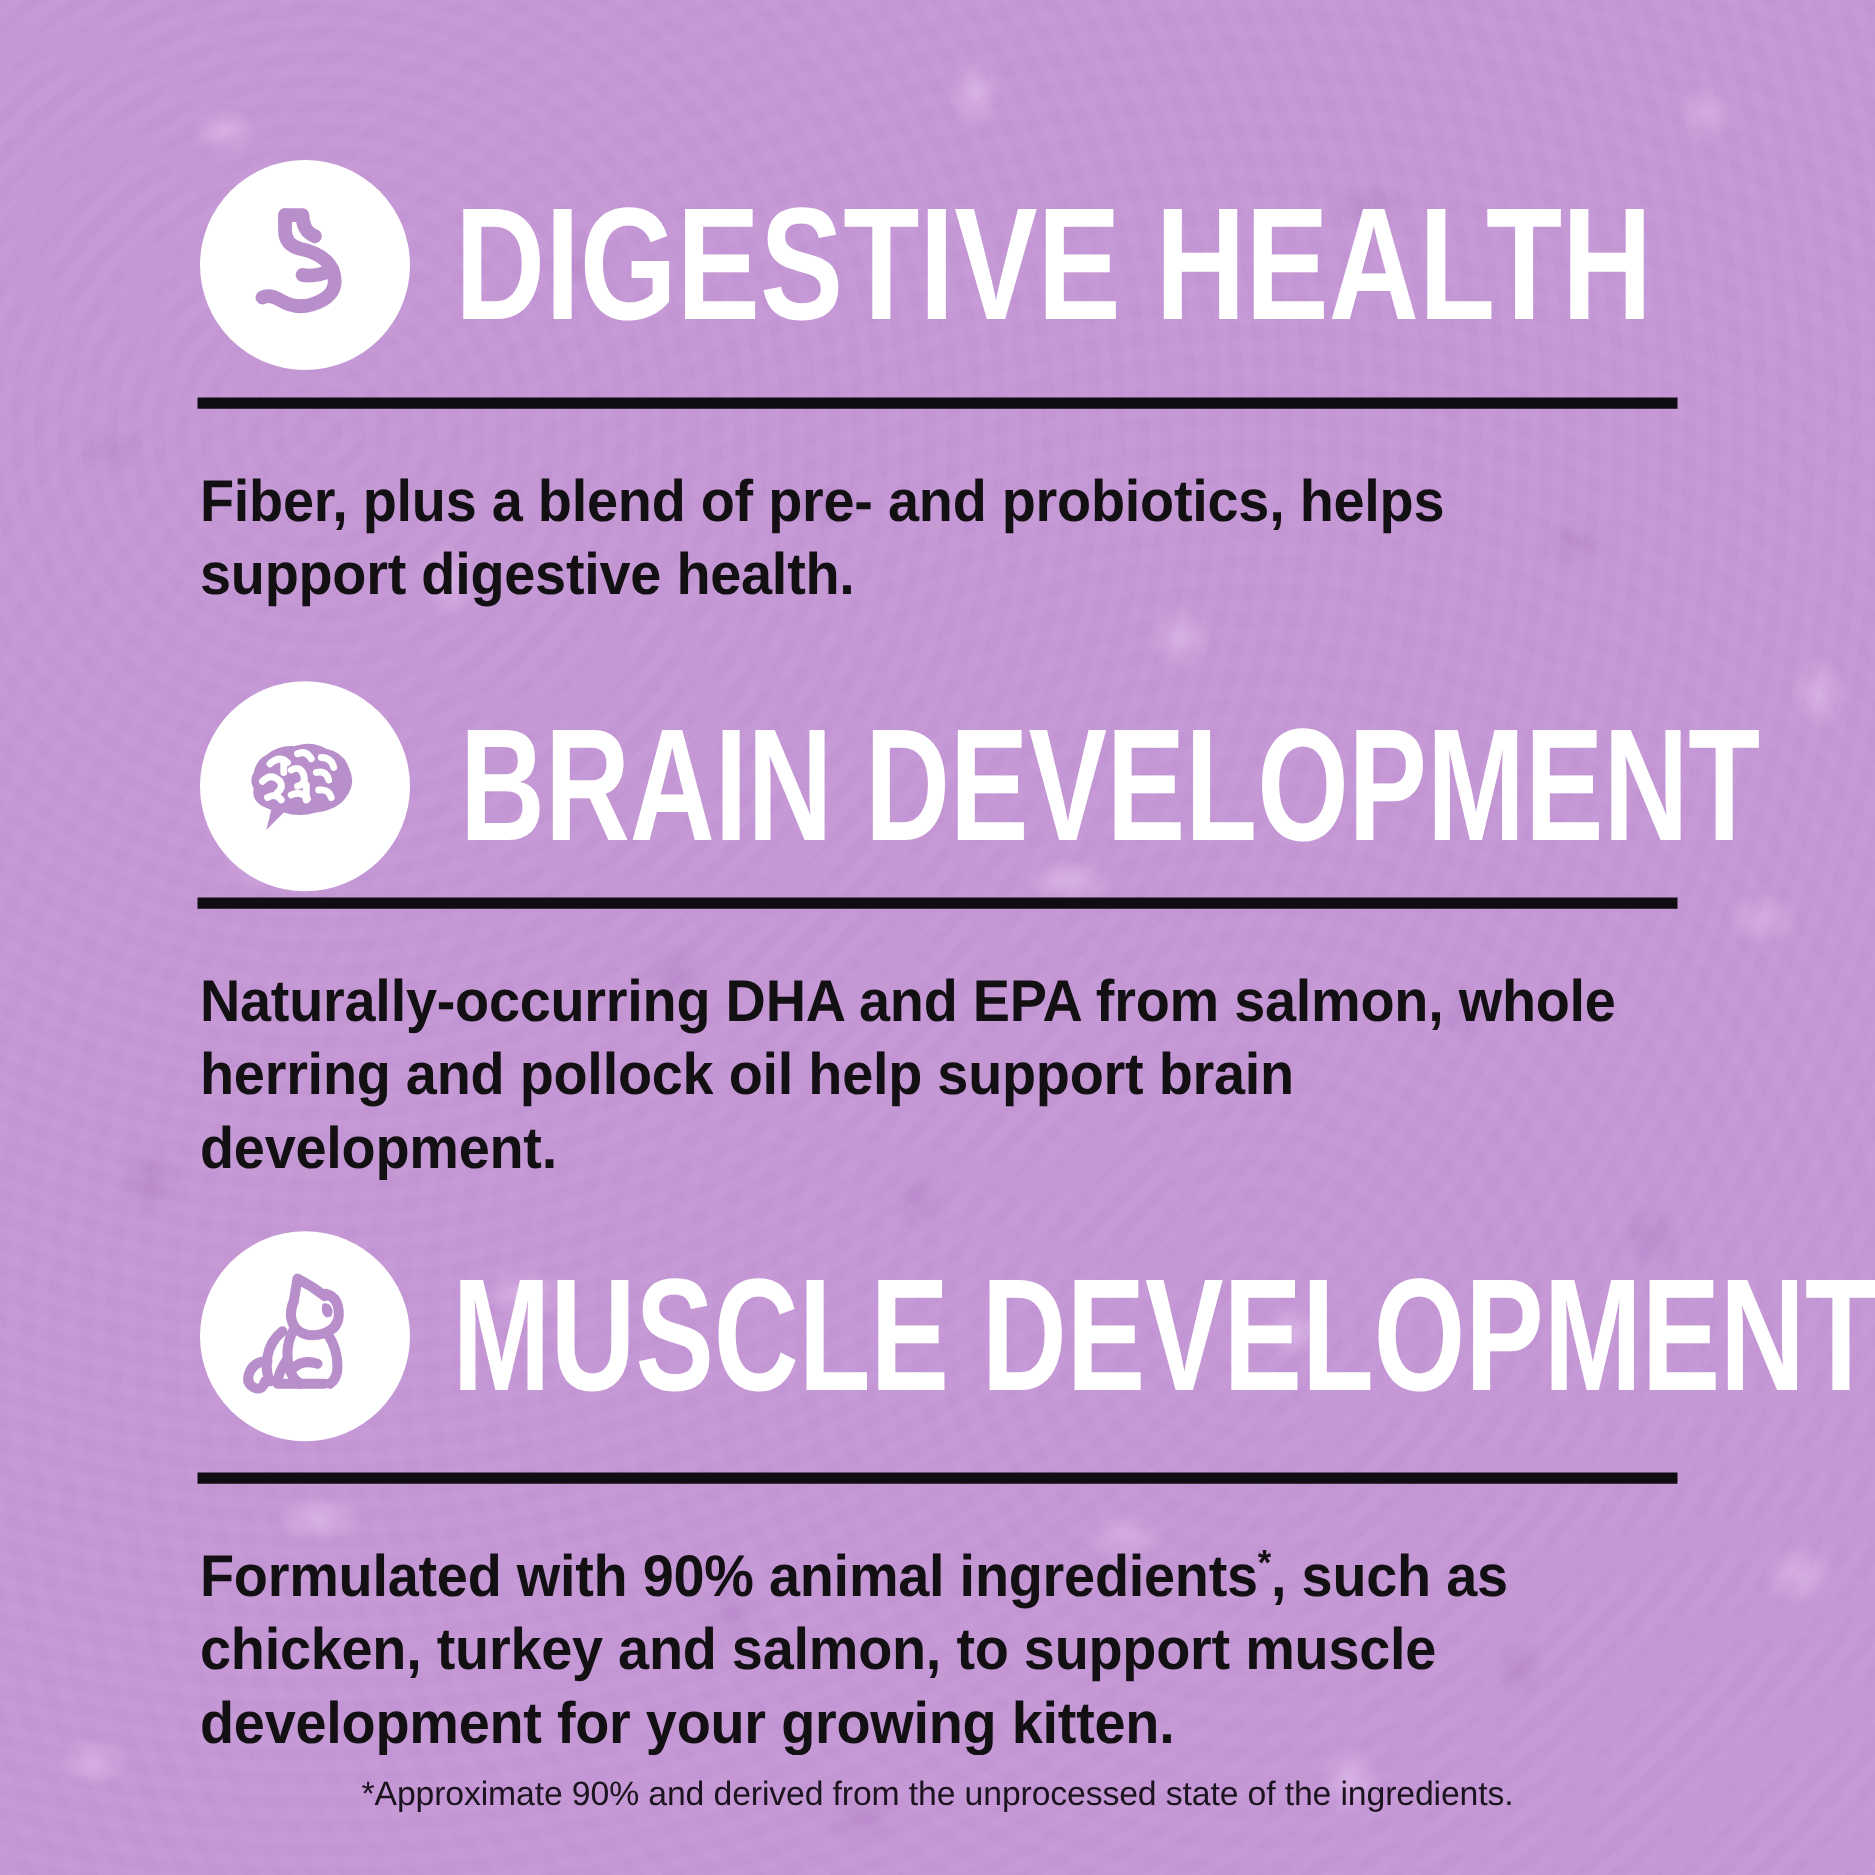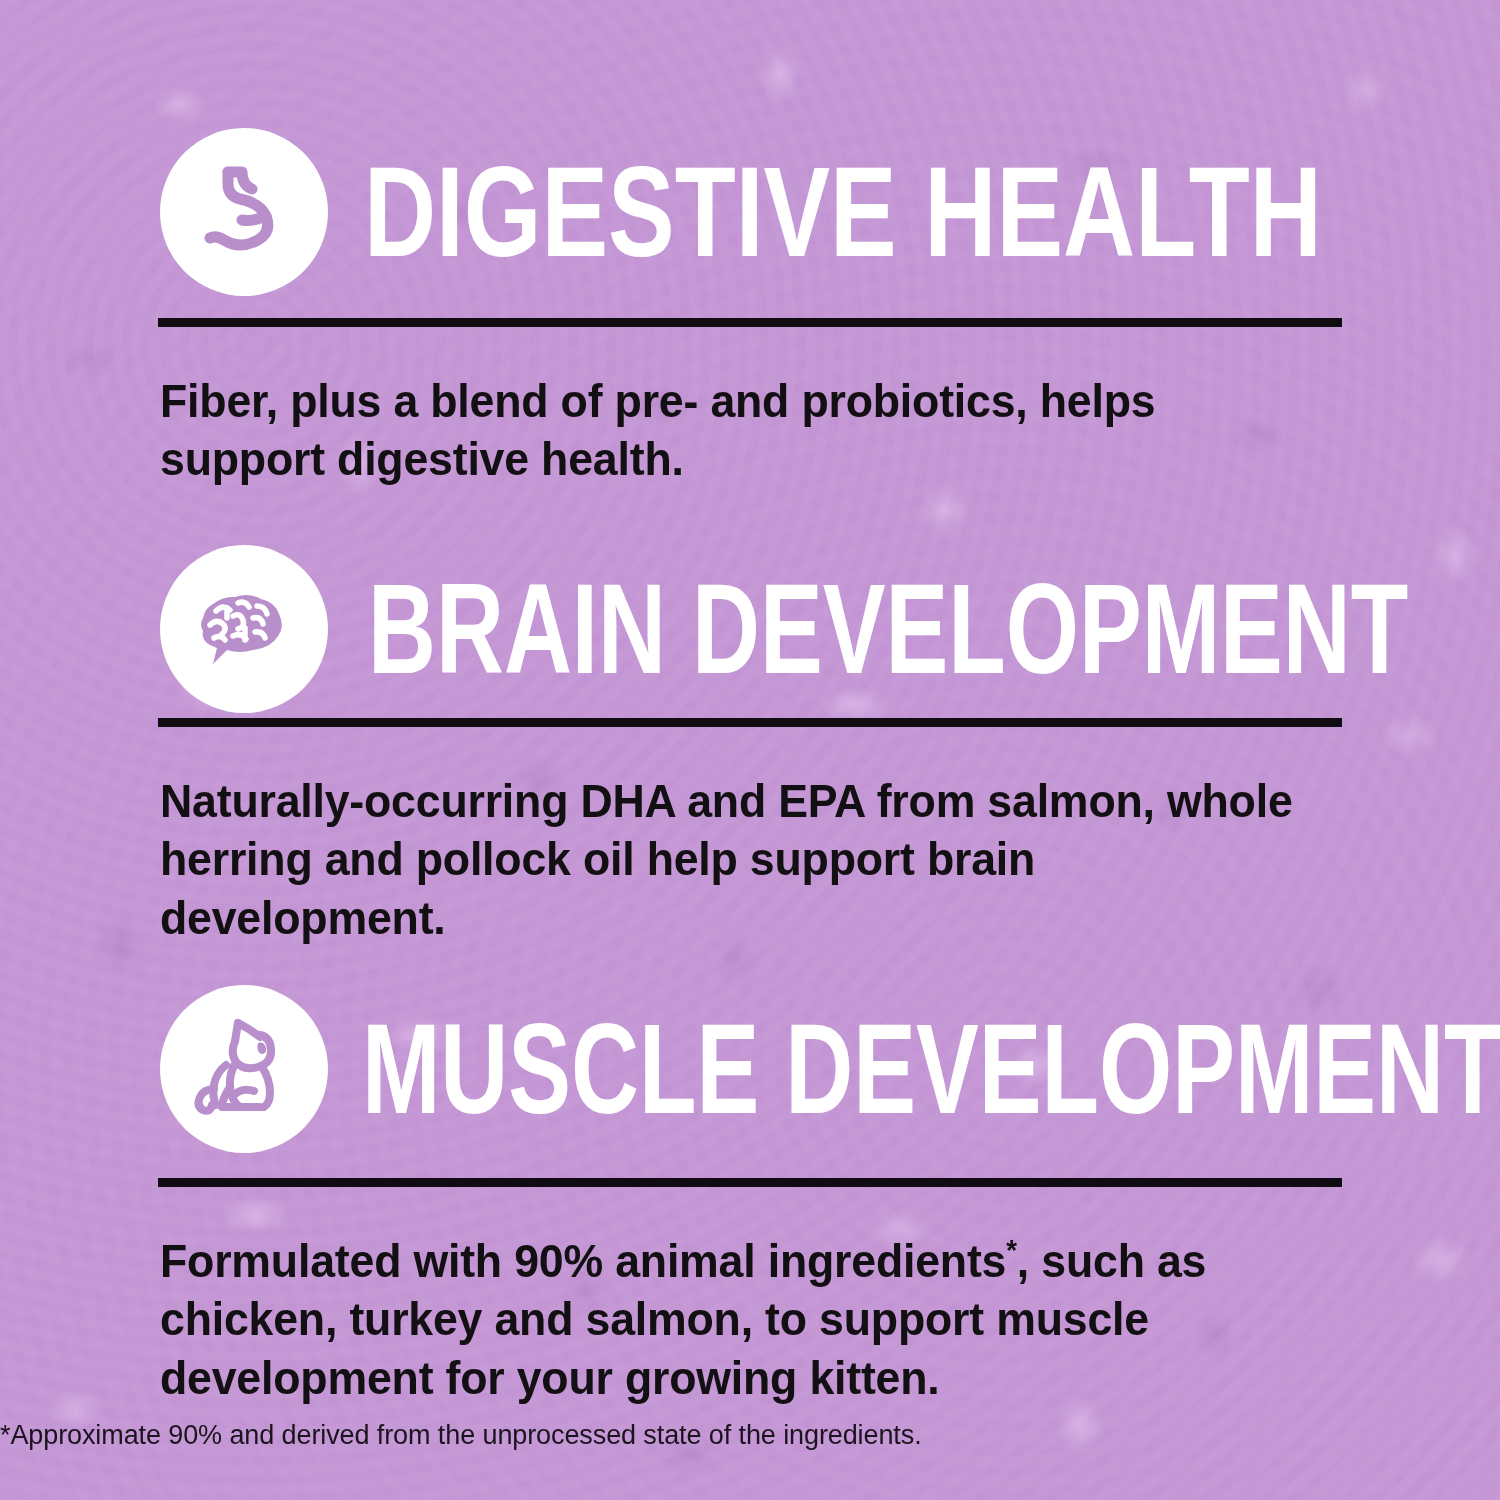--- a/index.html
+++ b/index.html
@@ -145,20 +145,21 @@
     font-size: .62em;
     vertical-align: super;
     line-height: 0;
   }
 
   #footnote {
     position: absolute;
     top: 1420px;
     left: 0;
     width: 1500px;
+    text-align: center;
     color: #1b141f;
     font-family: "Liberation Sans Narrow", "Liberation Sans", sans-serif;
     font-weight: 400;
     font-size: 27px;
     letter-spacing: -0.1px;
   }
 </style>
 </head>
 <body>
 

